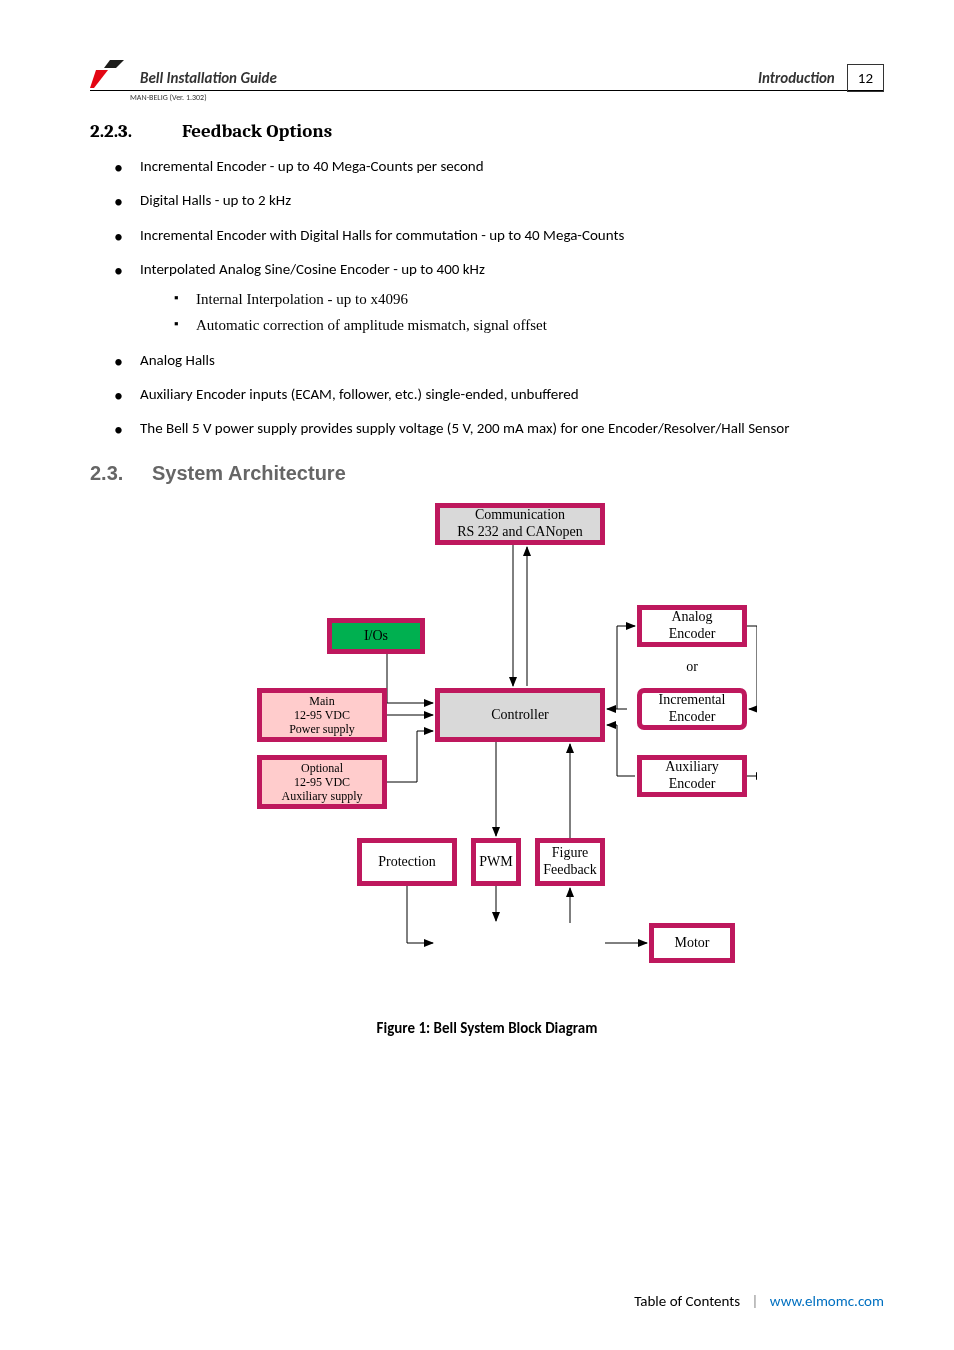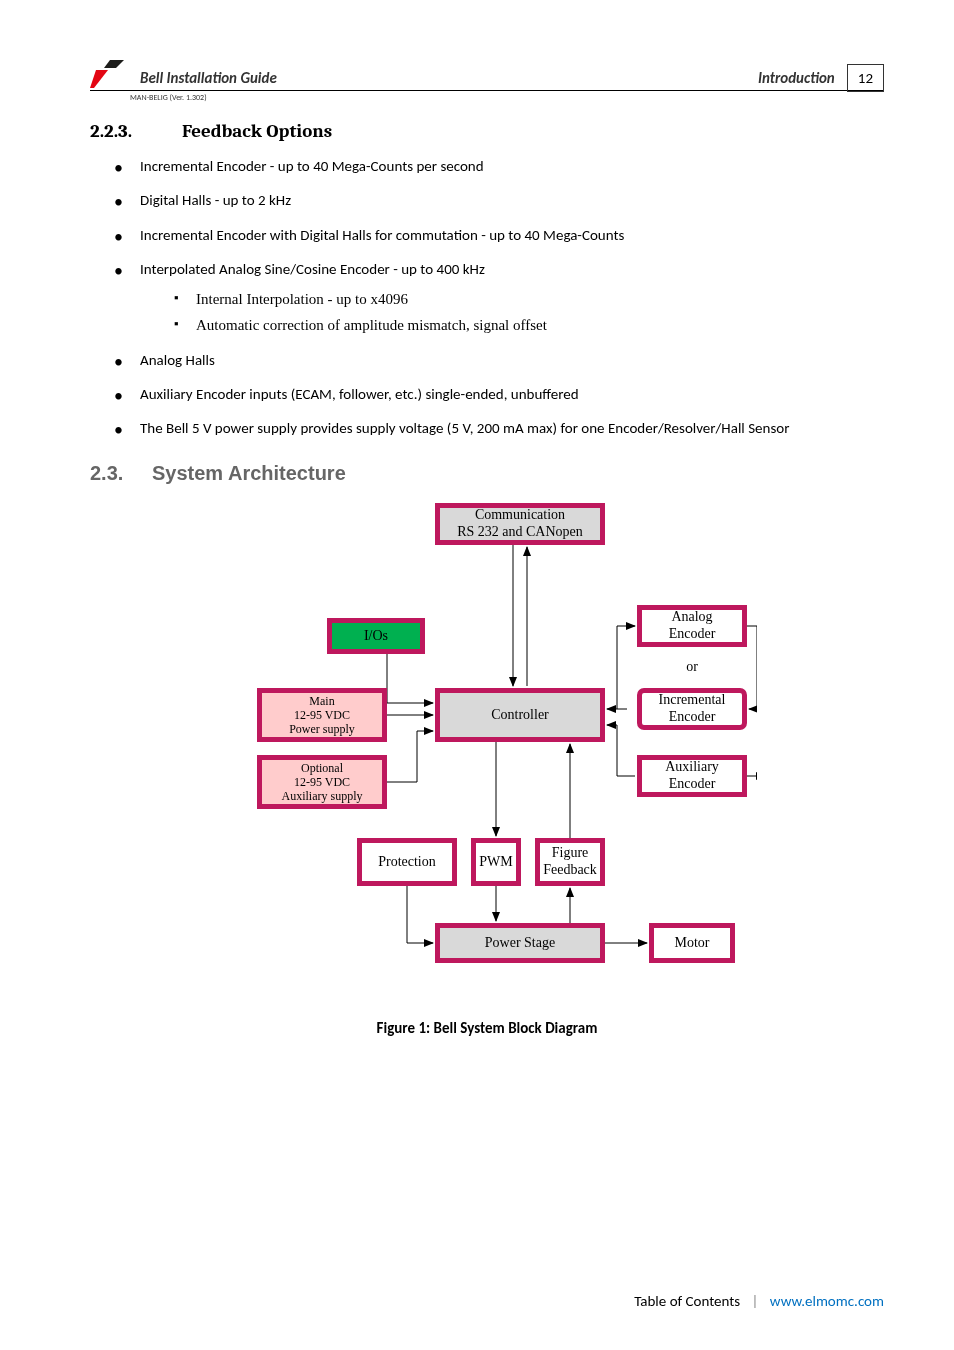--- a/index.html
+++ b/index.html
@@ -279,21 +279,20 @@
       </div>
       <div class="dbox prot-box">Protection</div>
       <div class="dbox ctrl-box">Controller</div>
       <div class="dbox pwm-box">PWM</div>
       <div class="dbox cfb-box">
         <div>
           <span>Figure</span><br>
           <span>Feedback</span>
         </div>
       </div>
-      <div class="dbox pwr-box">Power Stage</div>
       <div class="dbox ana-box">
         <div>
           <span>Analog</span><br>
           <span>Encoder</span>
         </div>
       </div>
       <div class="or-label">or</div>
       <div class="dbox inc-box">
         <div>
           <span>Incremental</span><br>

